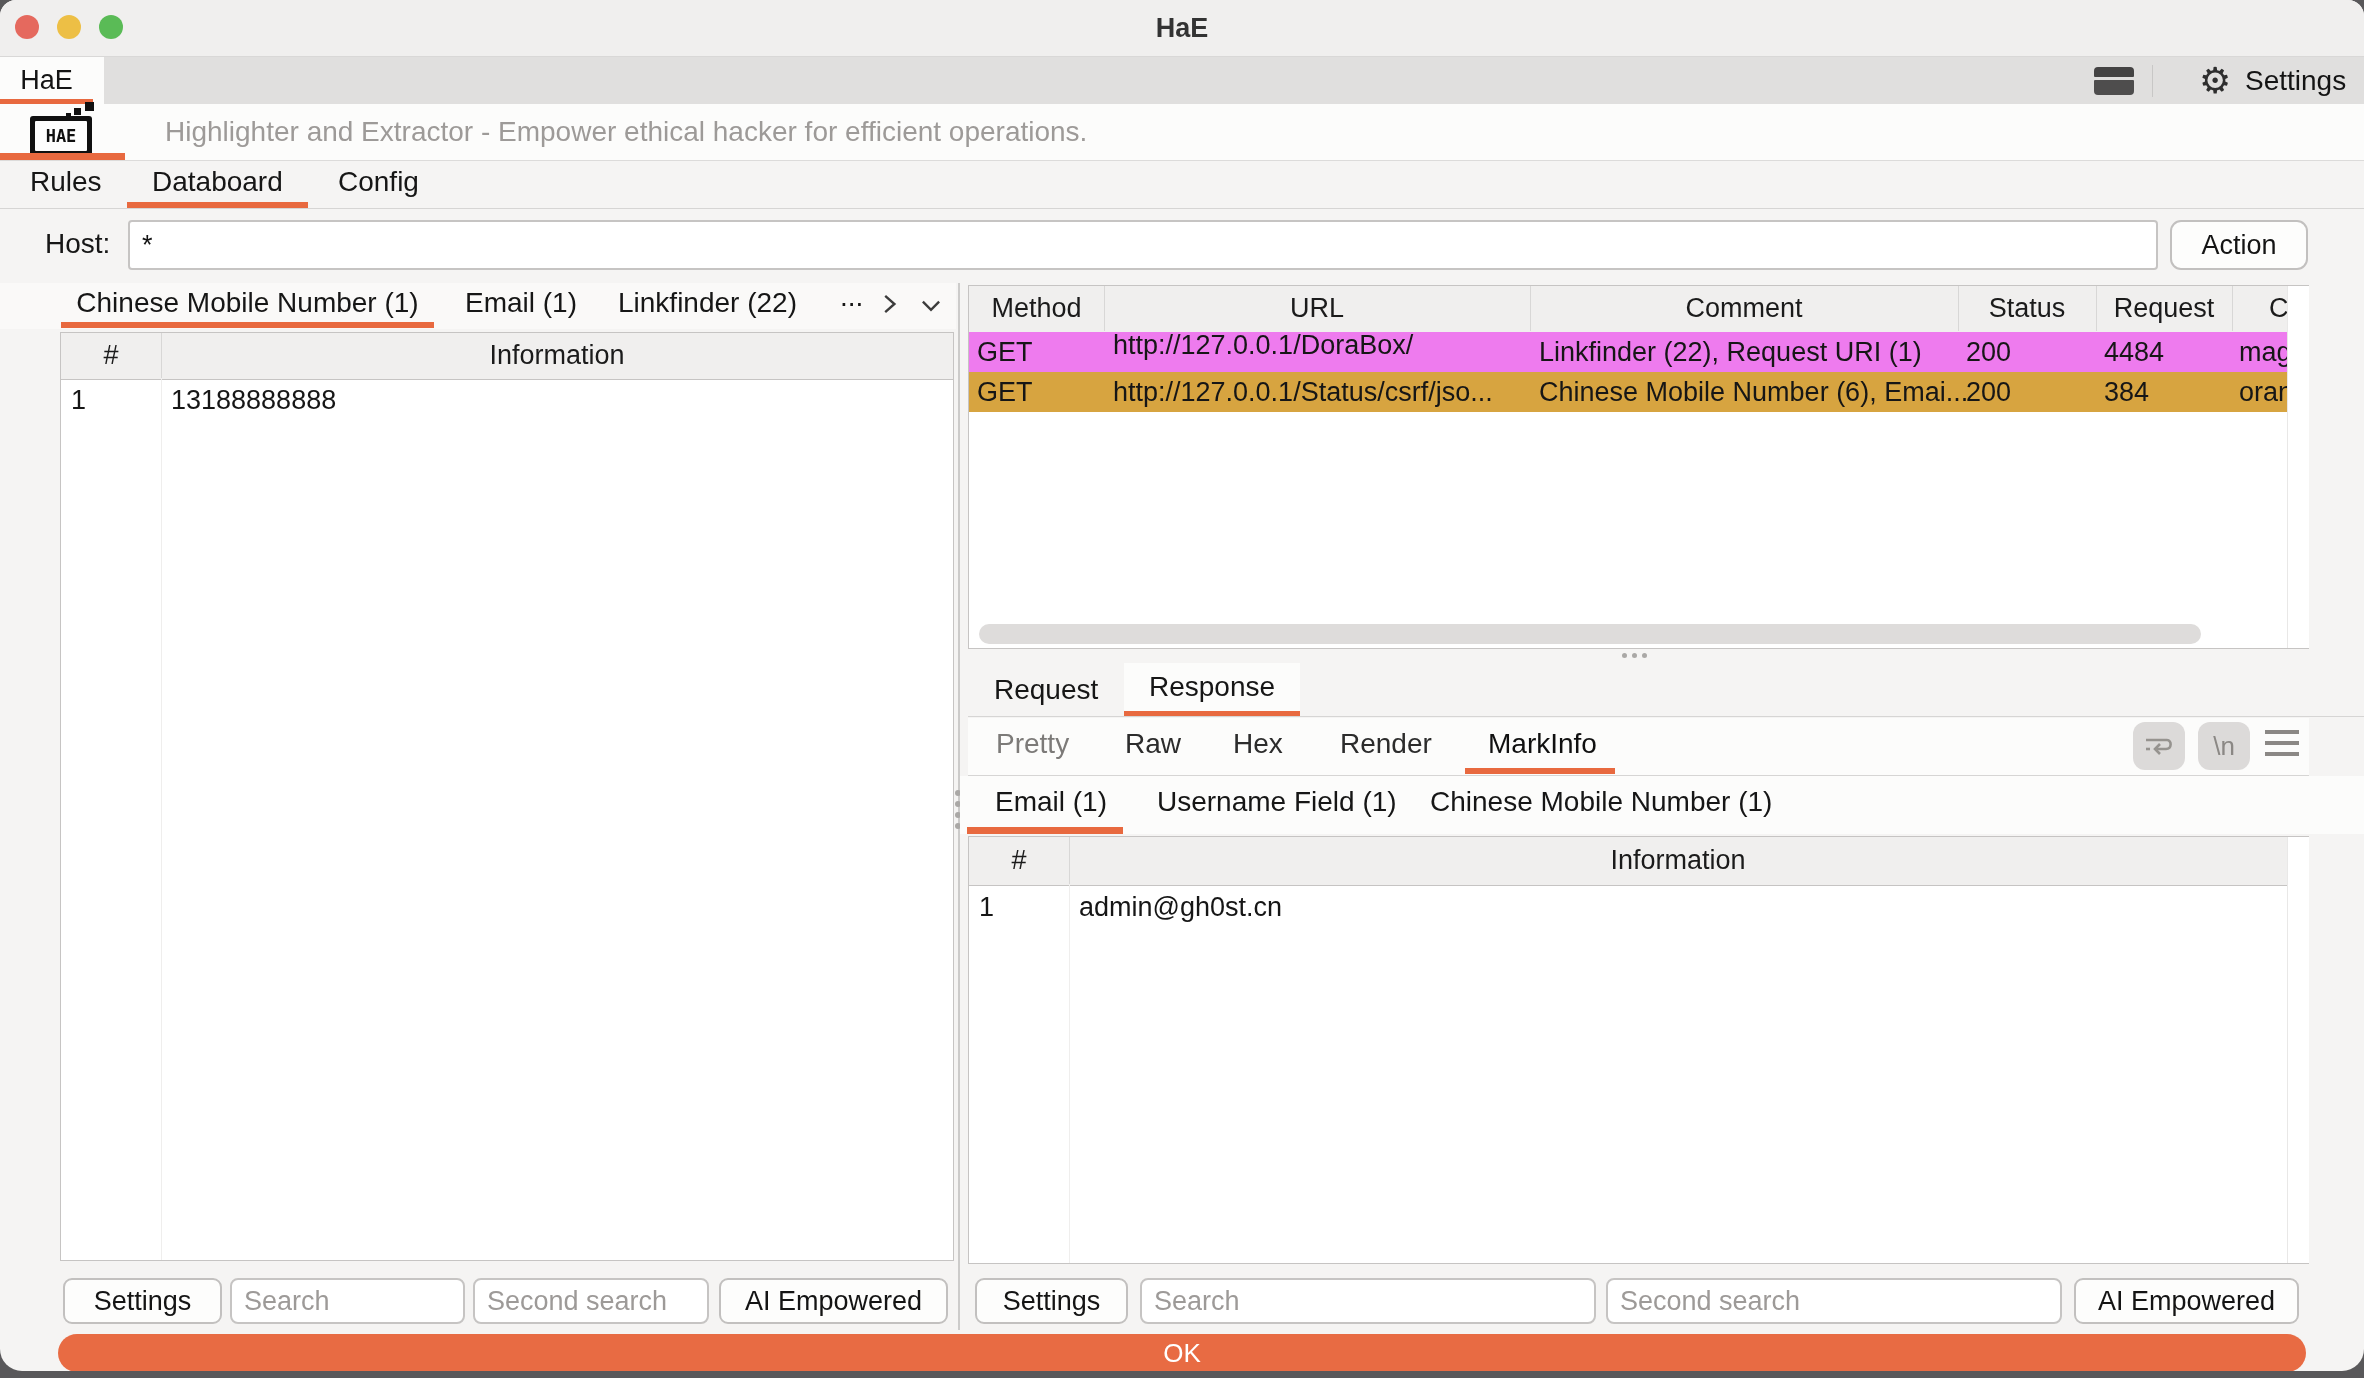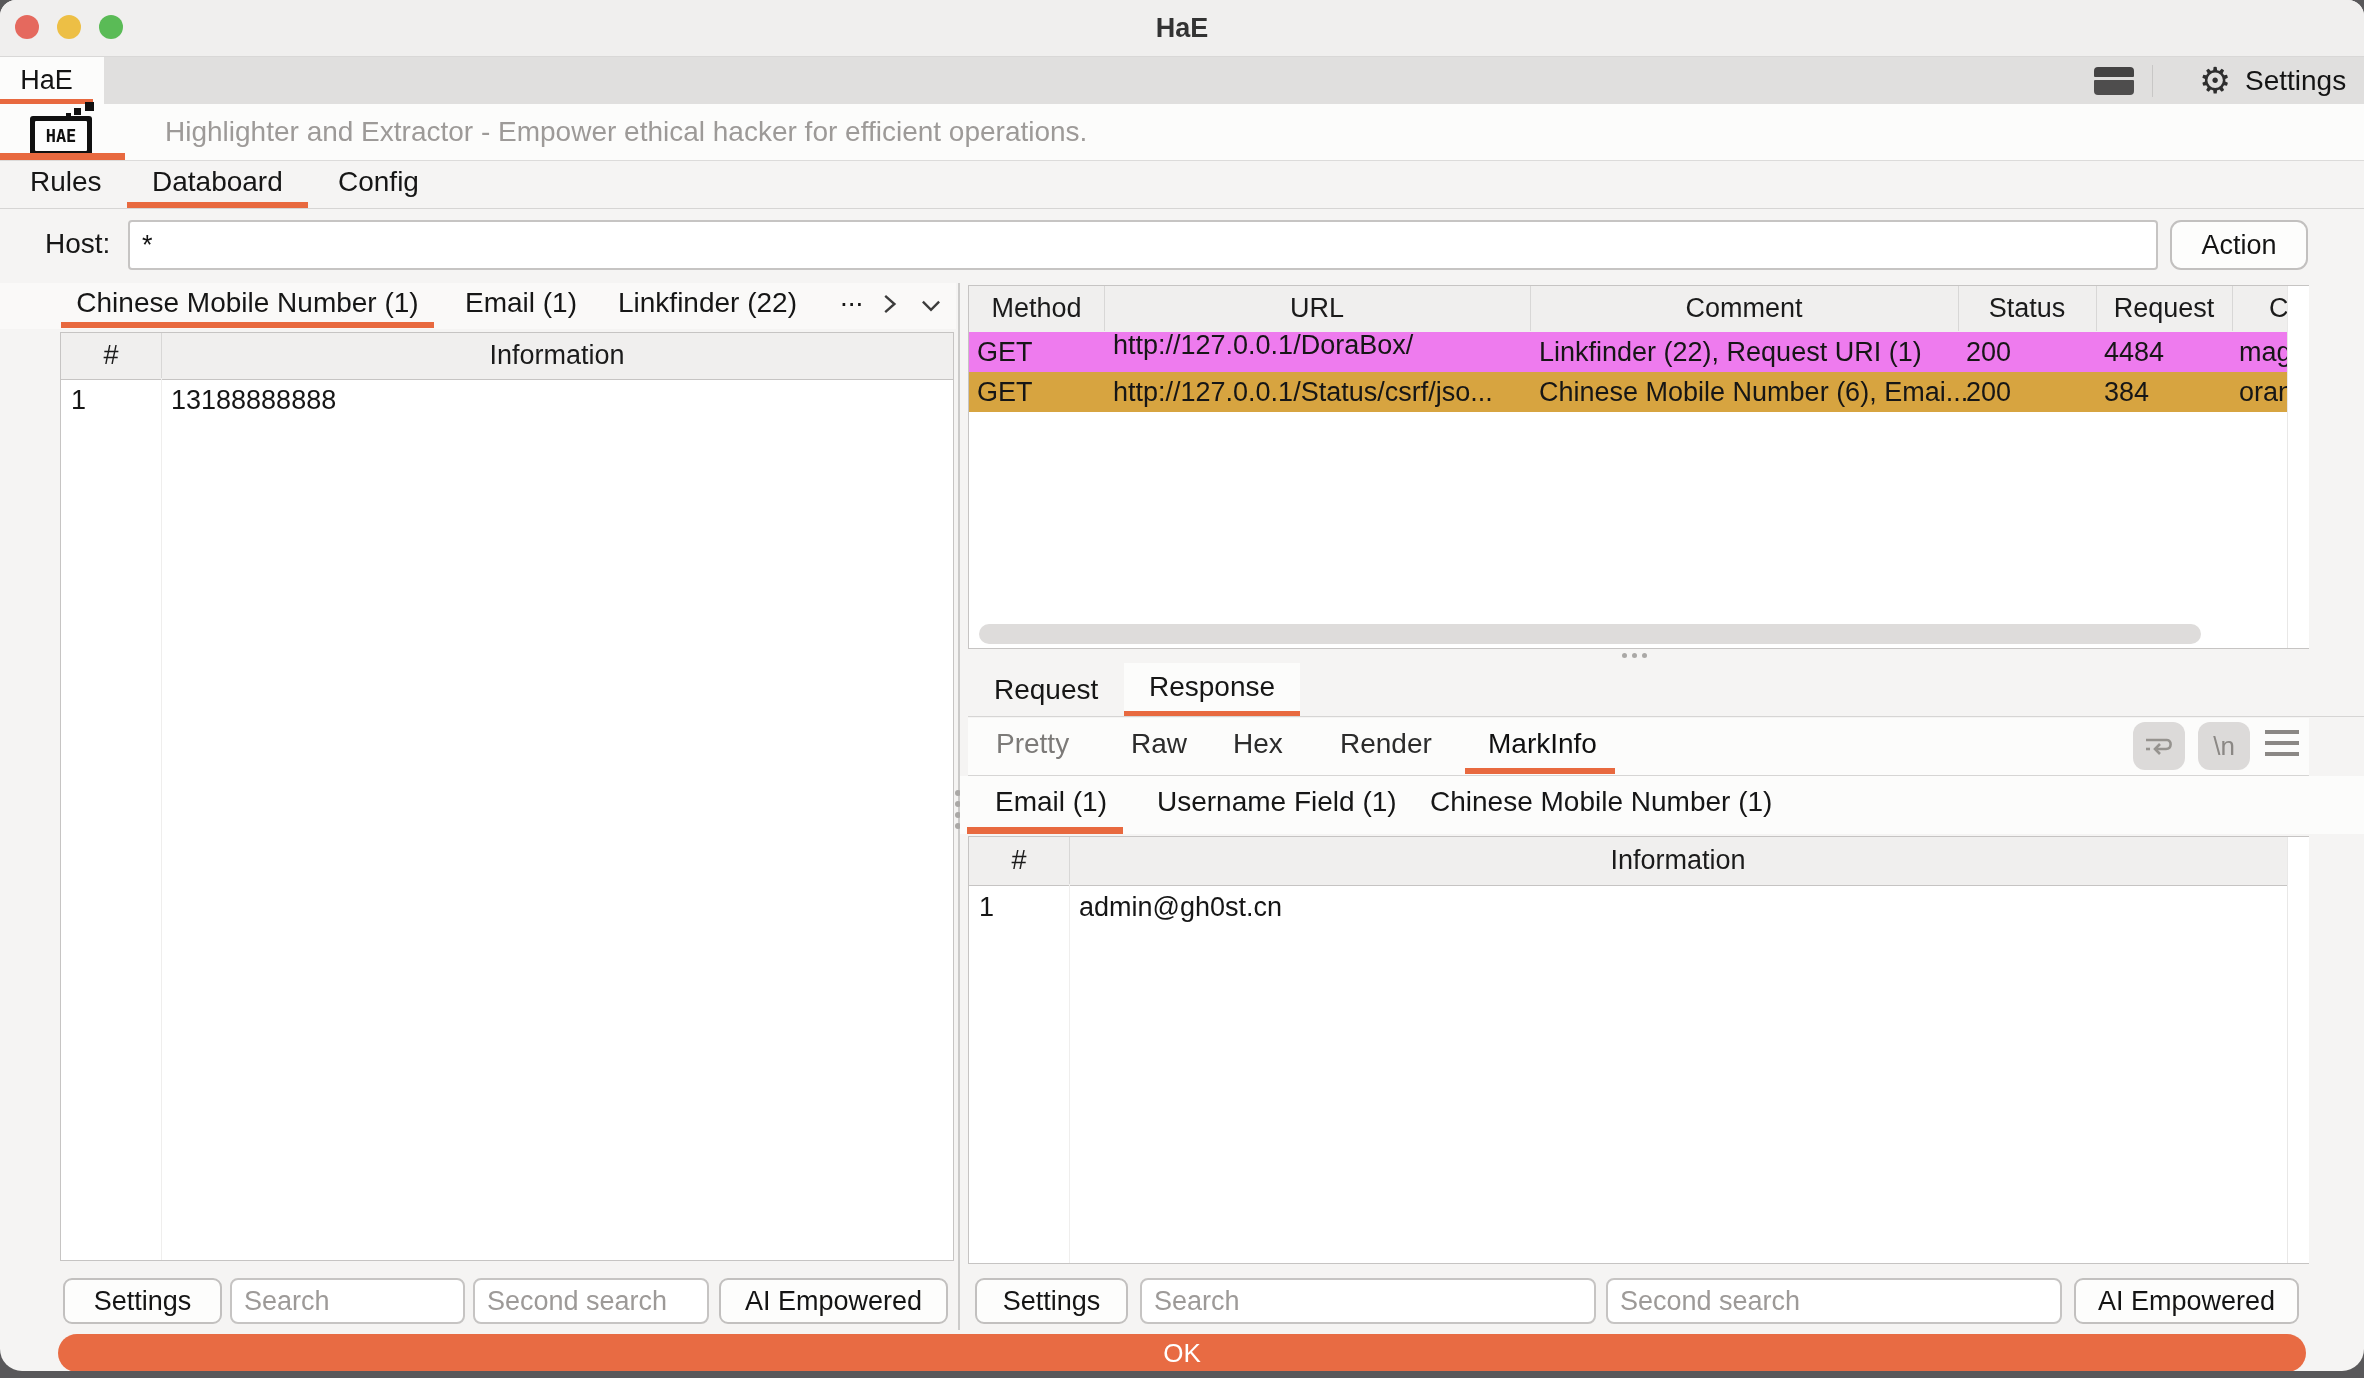--- a/index.html
+++ b/index.html
@@ -178,21 +178,21 @@
     <div class="abs vcenter txt" style="left:34px;top:0;height:54px;font-size:28px;">Request</div>
     <div class="abs" style="left:164px;top:0;width:176px;height:54px;background:#fcfcfb;">
       <div class="abs center txt" style="left:0;top:0;width:176px;height:48px;font-size:28px;">Response</div>
       <div class="abs accentbar" style="left:0;bottom:0;width:176px;height:6px;"></div>
     </div>
     <div class="abs hline" style="left:8px;bottom:0;width:1396px;"></div>
   </div>
 
   <div class="abs" style="left:968px;top:718px;width:1341px;height:57px;background:#fcfcfb;border-bottom:1px solid #d6d5d4;">
     <div class="abs vcenter txt" style="left:28px;top:0;height:51px;font-size:28px;color:#7c7a78;">Pretty</div>
-    <div class="abs vcenter txt" style="left:157px;top:0;height:51px;font-size:28px;color:#2c2c2c;margin-left:6px;">Raw</div>
+    <div class="abs vcenter txt" style="left:157px;top:0;height:51px;font-size:28px;color:#2c2c2c;">Raw</div>
     <div class="abs vcenter txt" style="left:265px;top:0;height:51px;font-size:28px;color:#2c2c2c;">Hex</div>
     <div class="abs vcenter txt" style="left:372px;top:0;height:51px;font-size:28px;color:#2c2c2c;">Render</div>
     <div class="abs vcenter txt" style="left:520px;top:0;height:51px;font-size:28px;color:#101010;">MarkInfo</div>
     <div class="abs accentbar" style="left:497px;top:50px;width:150px;height:6px;"></div>
 
     <div class="abs iconbadge center" style="left:1165px;top:4px;width:52px;height:48px;">
       <svg width="34" height="30" viewBox="0 0 34 30">
         <path d="M4 9 H25 C30 9 30 18 24 18 H15" fill="none" stroke="#96938f" stroke-width="2.6"></path>
         <path d="M18 13 L13 18 L18 23" fill="none" stroke="#96938f" stroke-width="2.6"></path>
         <path d="M4 18 H8" fill="none" stroke="#96938f" stroke-width="2.6"></path>

